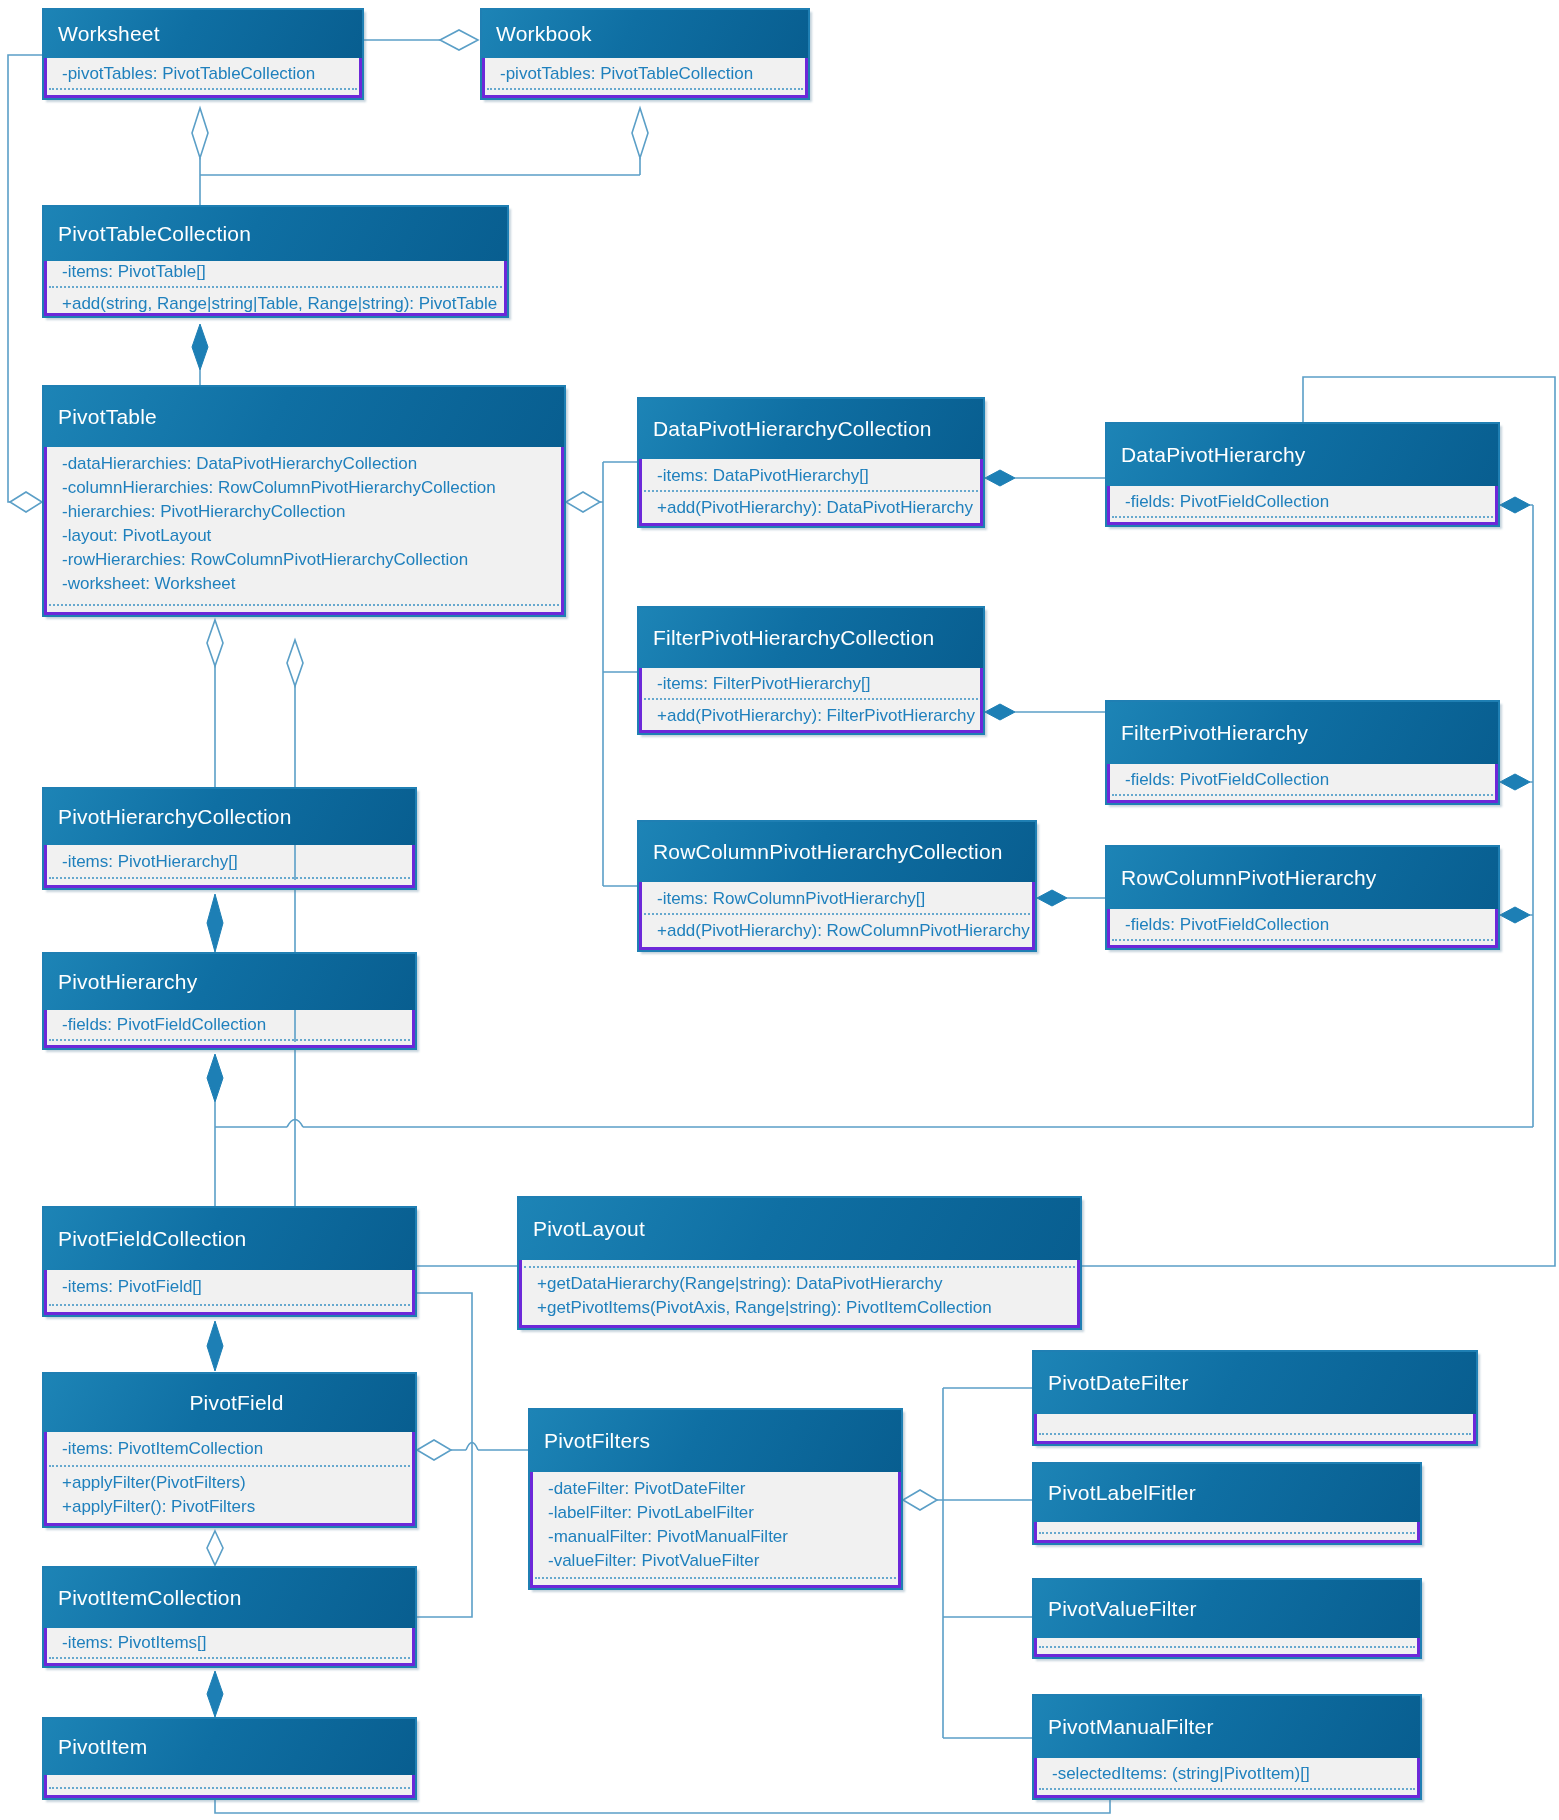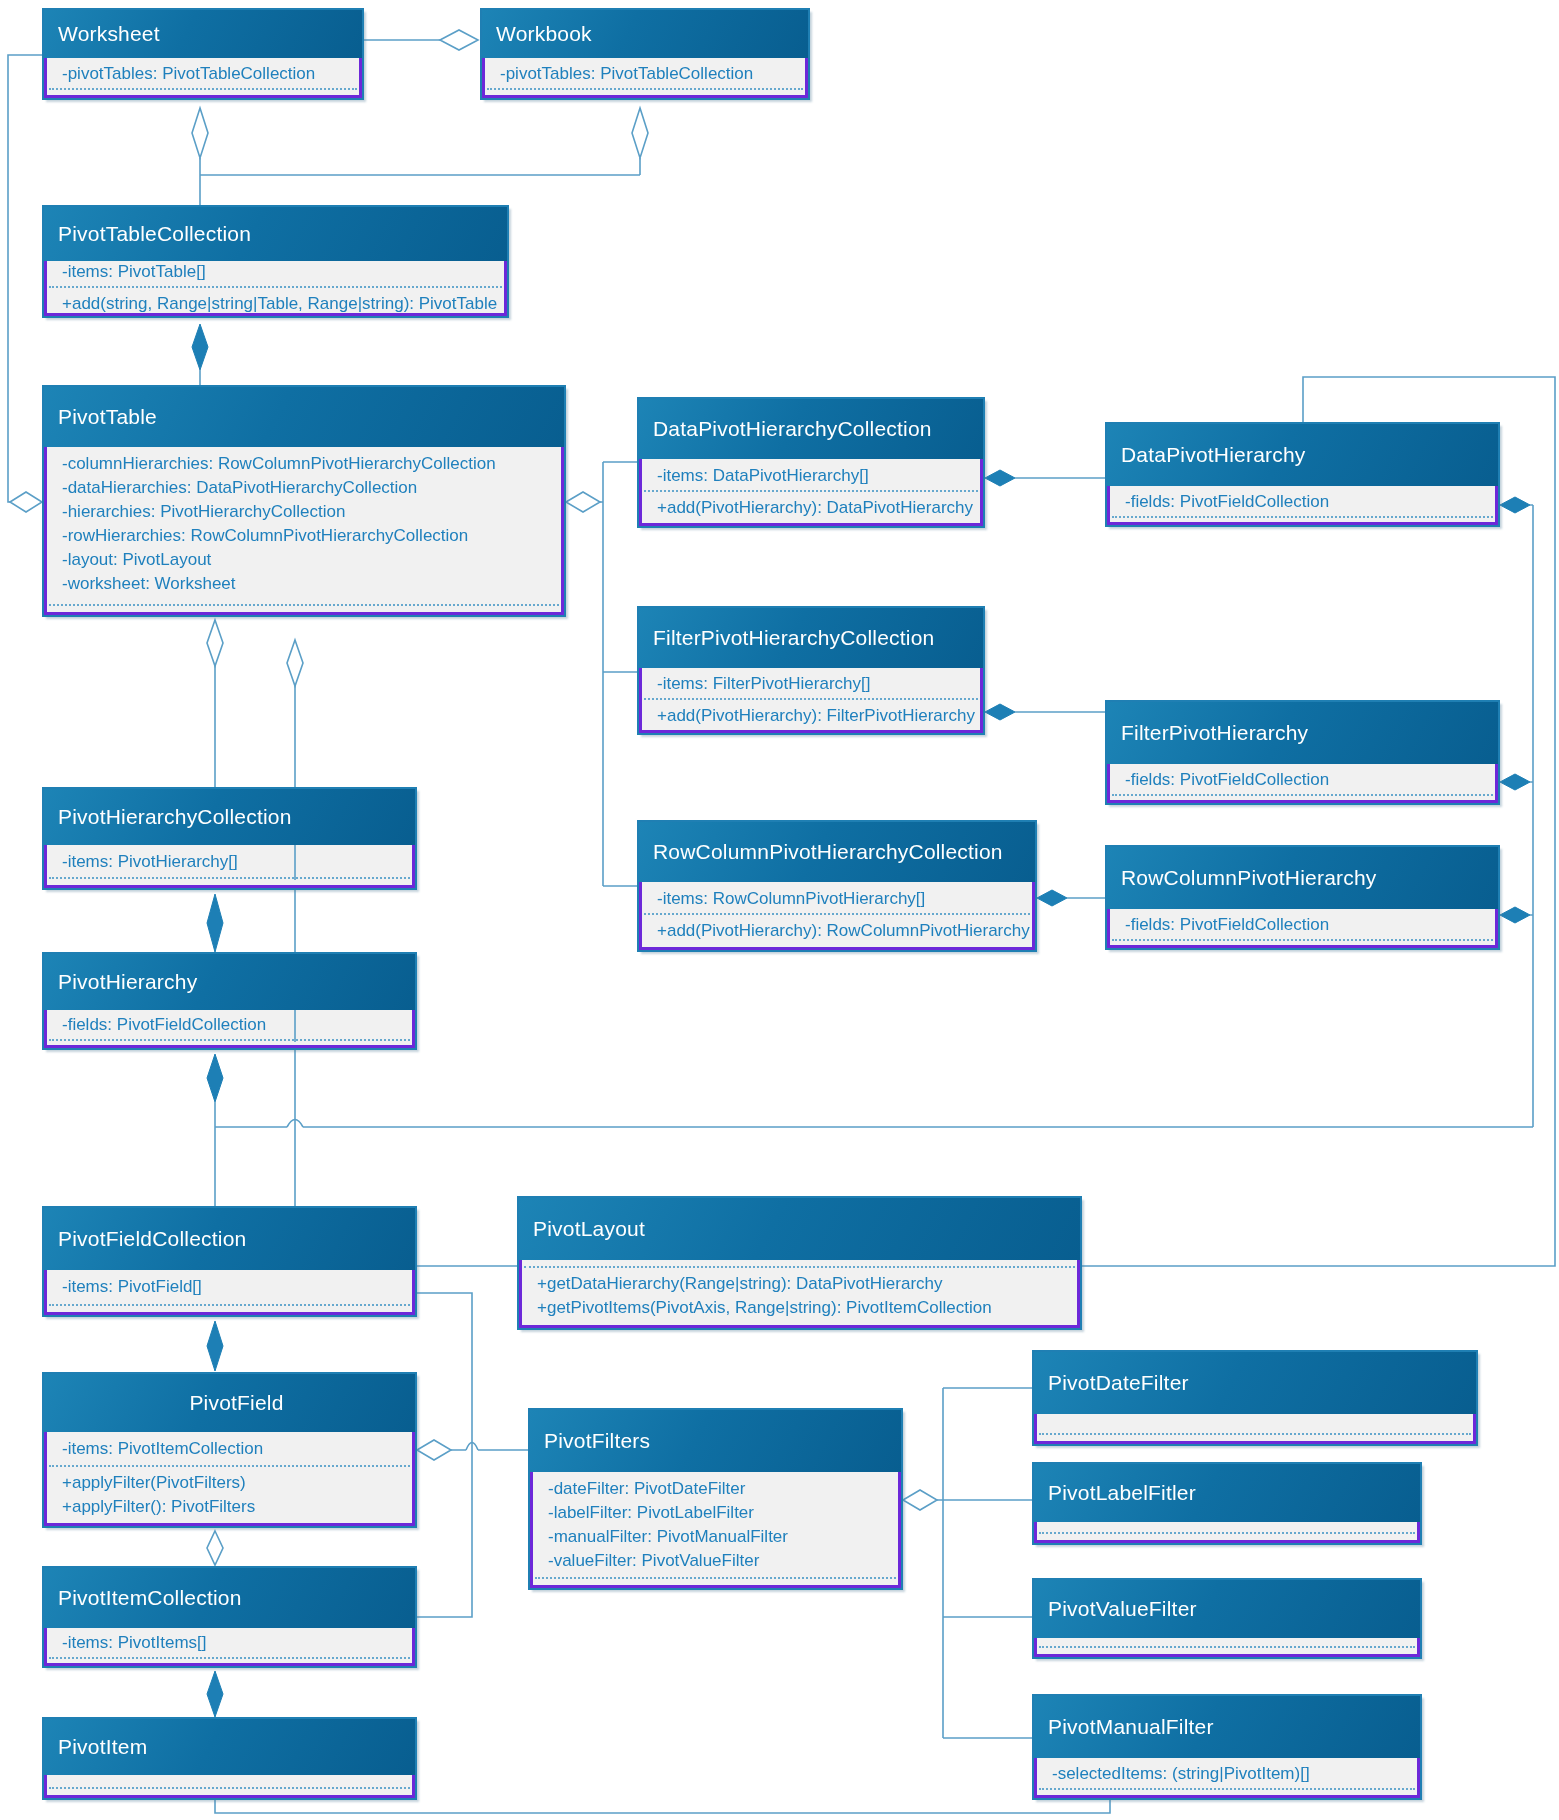--- a/index.html
+++ b/index.html
@@ -139,25 +139,25 @@
             <div class="row">+add(string, Range|string|Table, Range|string): PivotTable</div>
           </div>
         </div>
       </div>
       <div class="uml" style="left: 42px; top: 385px; width: 524px; height: 232px;">
         <div class="hdr" style="height: 60px;">
           <span class="ttl">PivotTable</span>
         </div>
         <div class="body">
           <div class="attrs">
+            <div class="row">-dataHierarchies: DataPivotHierarchyCollection</div>
             <div class="row">-columnHierarchies: RowColumnPivotHierarchyCollection</div>
-            <div class="row">-dataHierarchies: DataPivotHierarchyCollection</div>
             <div class="row">-hierarchies: PivotHierarchyCollection</div>
+            <div class="row">-layout: PivotLayout</div>
             <div class="row">-rowHierarchies: RowColumnPivotHierarchyCollection</div>
-            <div class="row">-layout: PivotLayout</div>
             <div class="row">-worksheet: Worksheet</div>
           </div>
           <div class="sep"></div>
           <div class="strip"></div>
         </div>
       </div>
       <div class="uml" style="left: 637px; top: 397px; width: 348px; height: 131px;">
         <div class="hdr" style="height: 60px;">
           <span class="ttl">DataPivotHierarchyCollection</span>
         </div>

